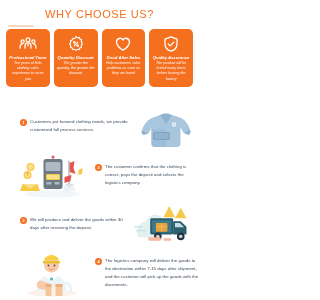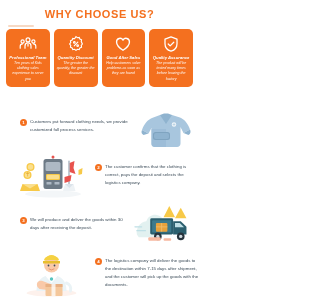--- a/index.html
+++ b/index.html
@@ -14,21 +14,21 @@
   
   .top-rule {
     position: absolute; left: 8px; top: 25px; width: 26px; height: 2px;
     background: #f6d9c4; border-radius: 1px;
   }
 
   
   .title {
     position: absolute; left: 0; top: 8px; width: 199px;
     text-align: center;
-    font-size: 11px; font-weight: bold; letter-spacing: 0.6px;
+    font-size: 11px; font-weight: normal; letter-spacing: 0.6px;
     color: #f4701f;
   }
 
   
   .cards {
     position: absolute; left: 6px; top: 29px;
     width: 187px; height: 58px;
     display: flex; gap: 4px;
   }
   .card {

